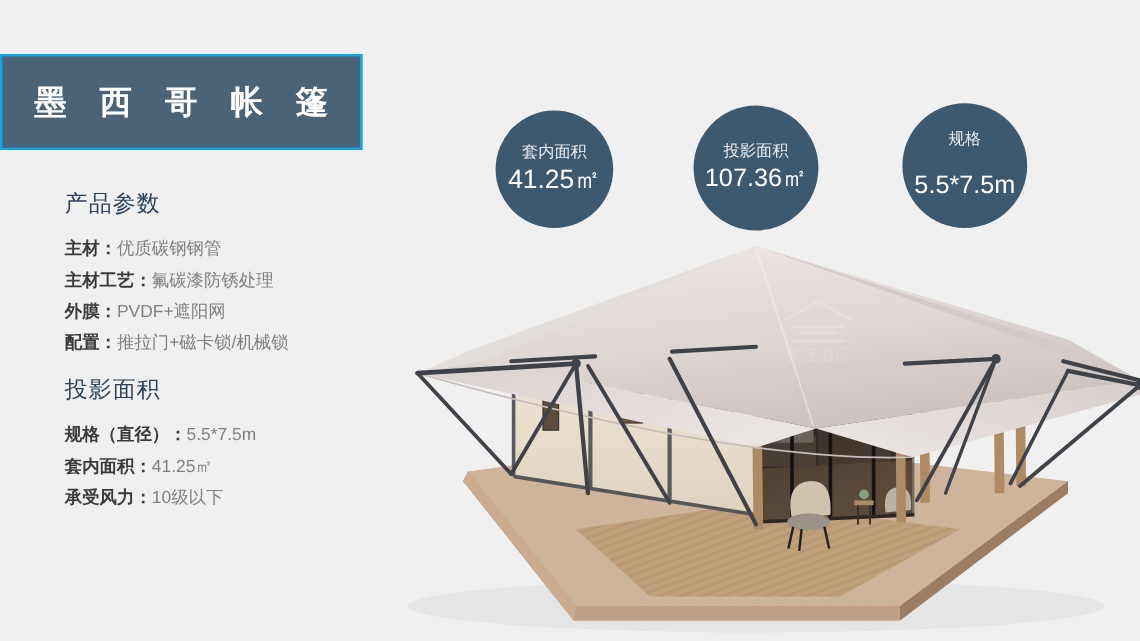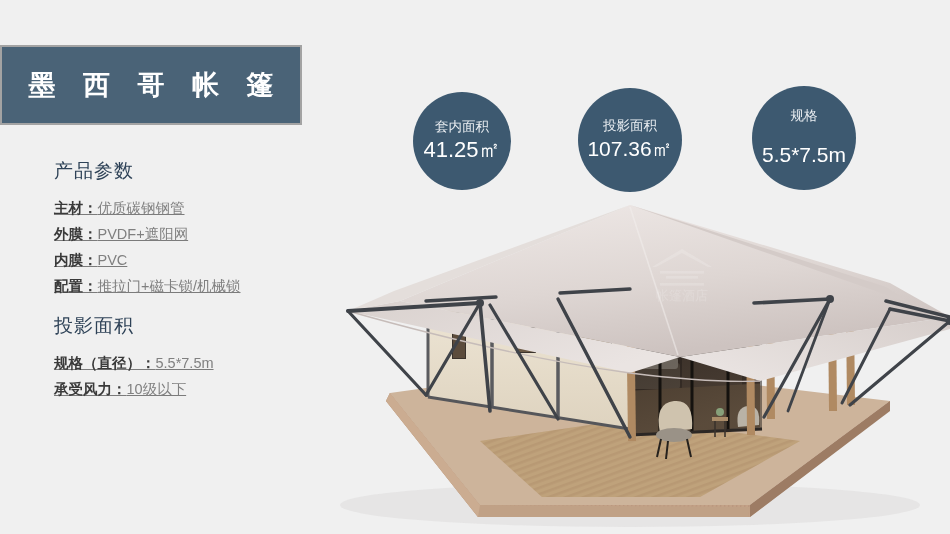--- a/index.html
+++ b/index.html
@@ -25,21 +25,21 @@
 
   
   .title-banner {
     position: absolute;
     left: 0px;
     top: 45px;
     width: 302px;
     height: 80px;
     background: #4a6377;
     box-sizing: border-box;
-    border: 2px solid #a3a3a3;
+    border: 2px solid #0ea5e9;
     display: flex;
     align-items: center;
     justify-content: center;
   }
   .title-banner .title-text {
     color: #ffffff;
     font-size: 27px;
     font-weight: bold;
     letter-spacing: 10px;
     text-indent: 10px;
@@ -64,21 +64,20 @@
   .spec-list {
     list-style: none;
     margin: 0 0 0 0;
     padding: 0;
   }
   .spec-list li {
     font-size: 14.5px;
     line-height: 26px;
     color: #7b7b7b;
     white-space: nowrap;
-    text-decoration: underline;
   }
   .spec-list li .k {
     color: #3a3a3a;
     font-weight: bold;
   }
   .spec-list li .v {
     color: #808080;
     font-weight: normal;
   }
   .spec-col .block-gap {
@@ -137,38 +136,41 @@
 
   <div class="spec-col">
 
     <div>
       <h2 class="section-heading">产品参数</h2>
       <ul class="spec-list">
         <li>
           <span class="k">主材：</span><span class="v">优质碳钢钢管</span>
         </li>
         <li>
+          <span class="k">主材工艺：</span><span class="v">氟碳漆防锈处理</span>
+        </li>
+        <li>
           <span class="k">外膜：</span><span class="v">PVDF+遮阳网</span>
-        </li>
-        <li>
-          <span class="k">内膜：</span><span class="v">PVC</span>
         </li>
         <li>
           <span class="k">配置：</span><span class="v">推拉门+磁卡锁/机械锁</span>
         </li>
       </ul>
     </div>
 
     <div class="block-gap"></div>
 
     <div>
       <h2 class="section-heading">投影面积</h2>
       <ul class="spec-list">
         <li>
           <span class="k">规格（直径）：</span><span class="v">5.5*7.5m</span>
+        </li>
+        <li>
+          <span class="k">套内面积：</span><span class="v">41.25㎡</span>
         </li>
         <li>
           <span class="k">承受风力：</span><span class="v">10级以下</span>
         </li>
       </ul>
     </div>
 
   </div>
 
   <div class="badge" id="badge-1">

